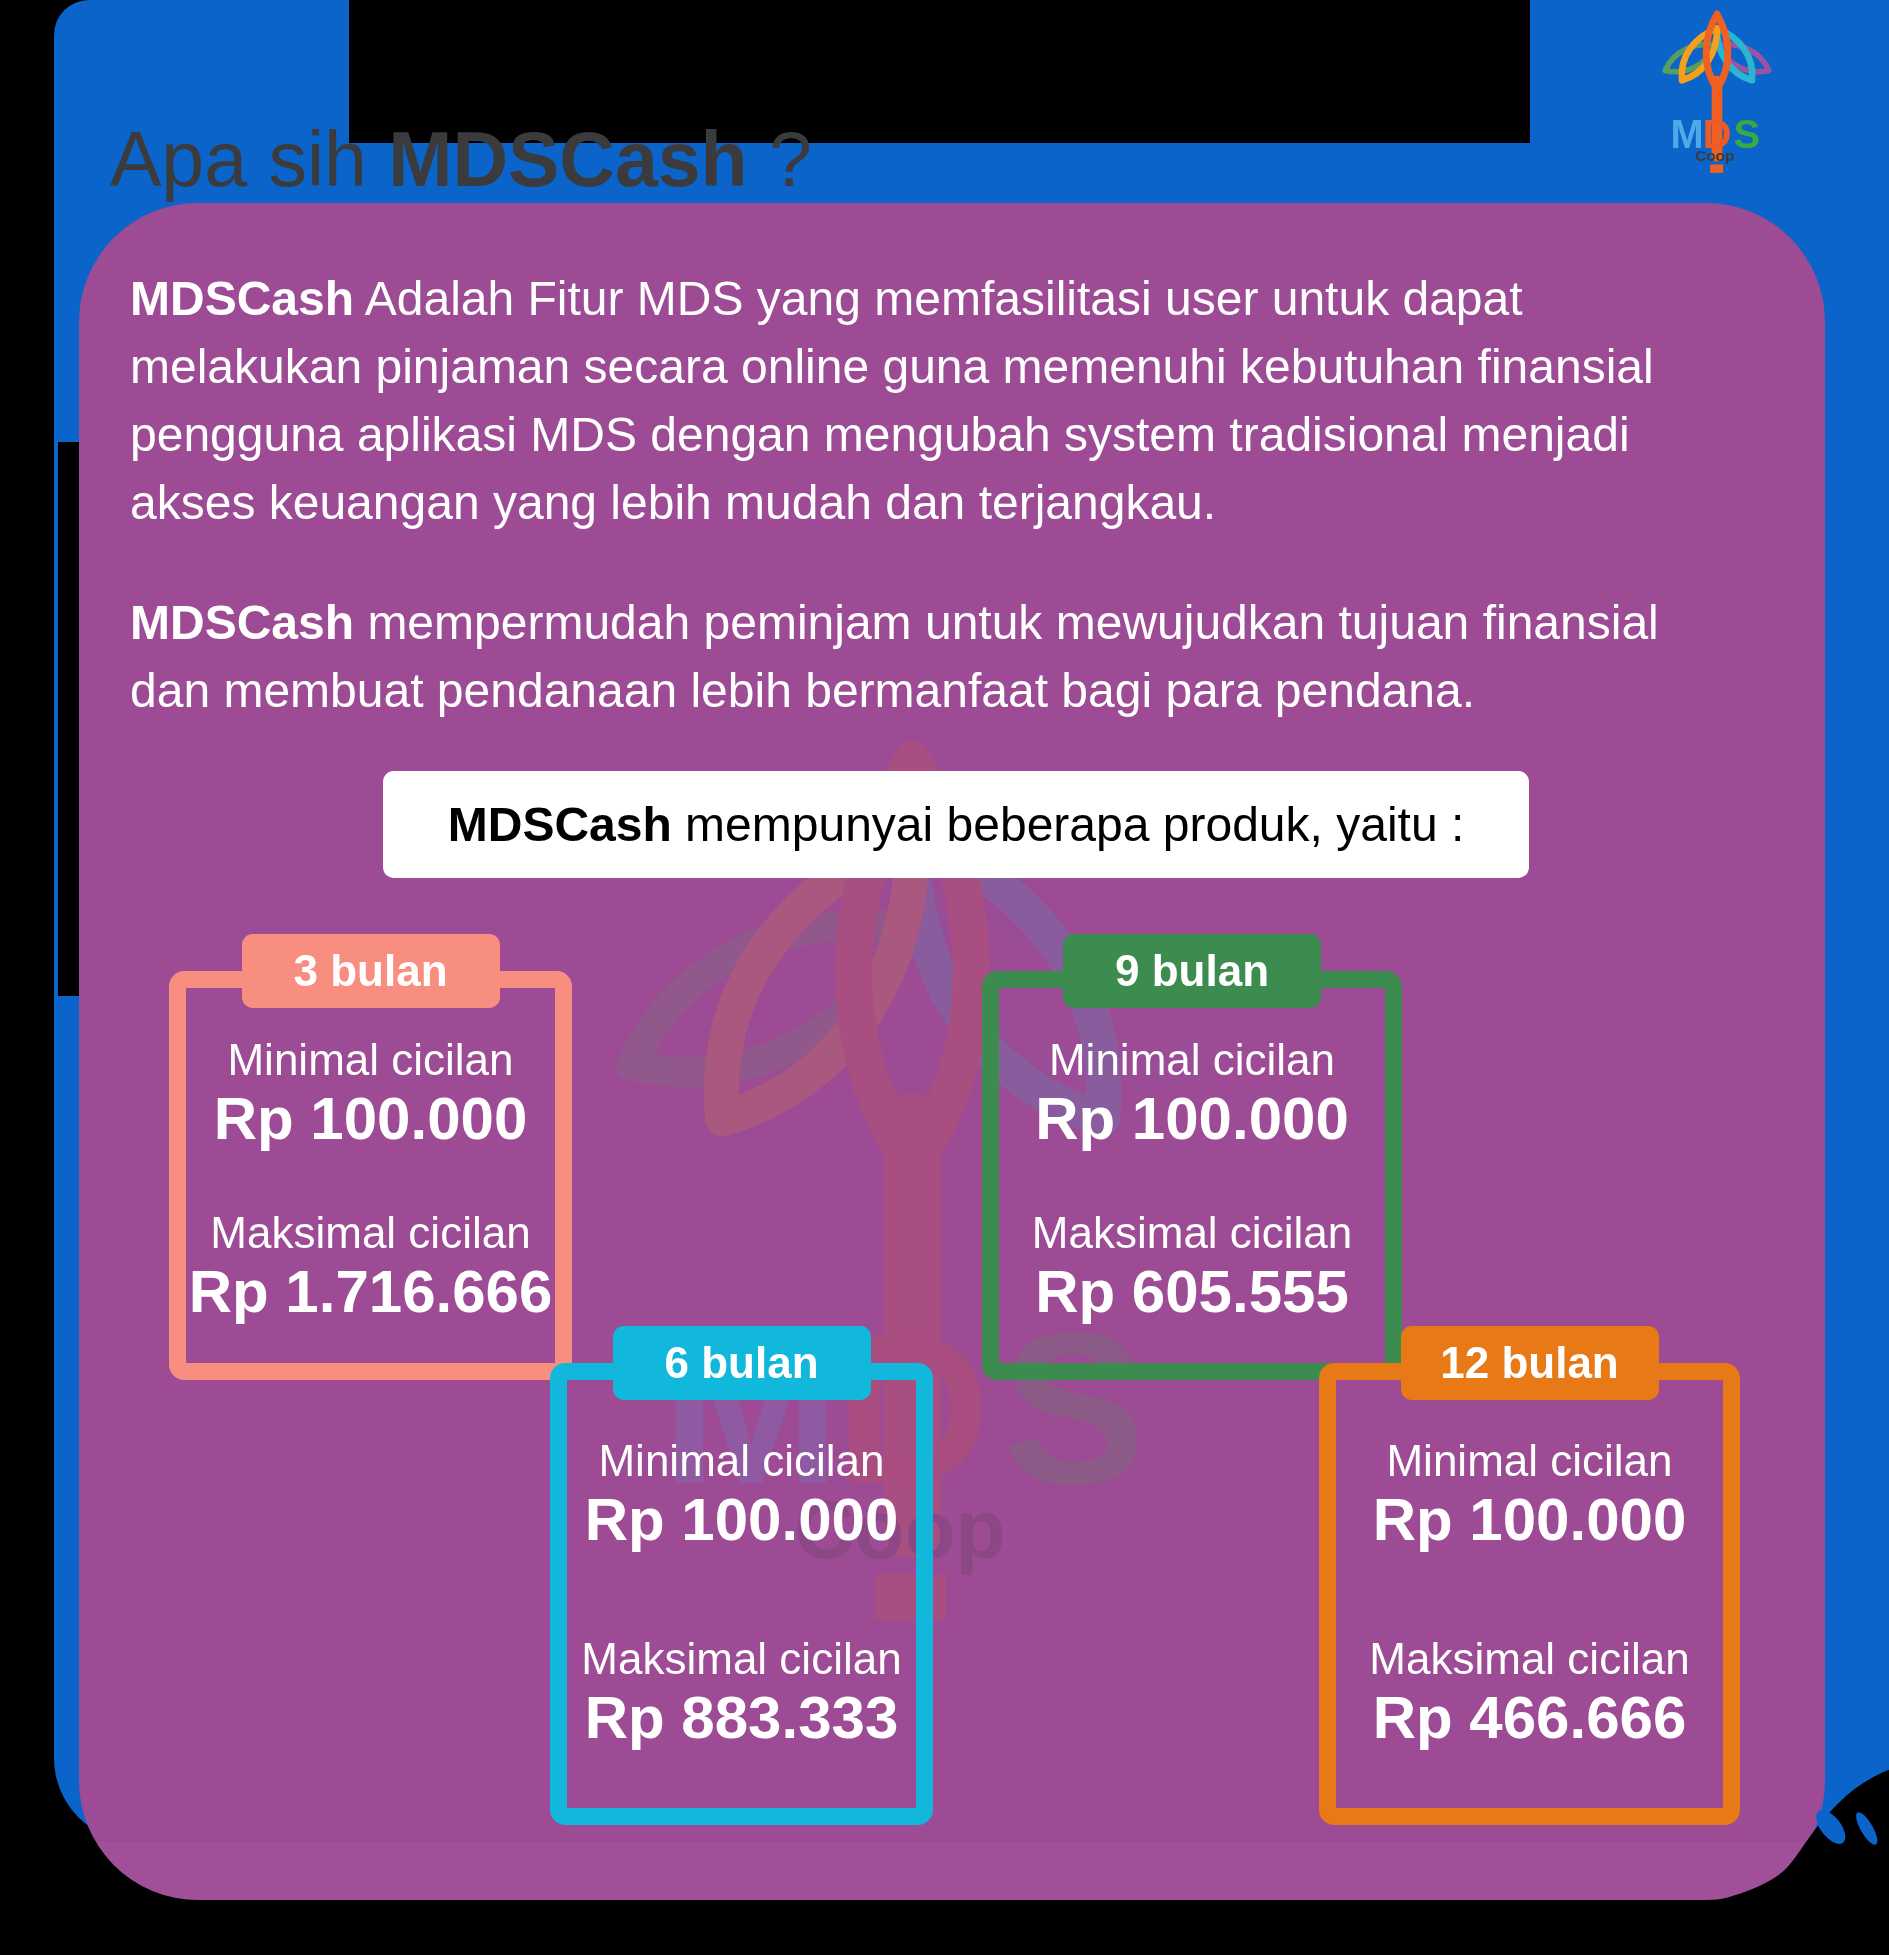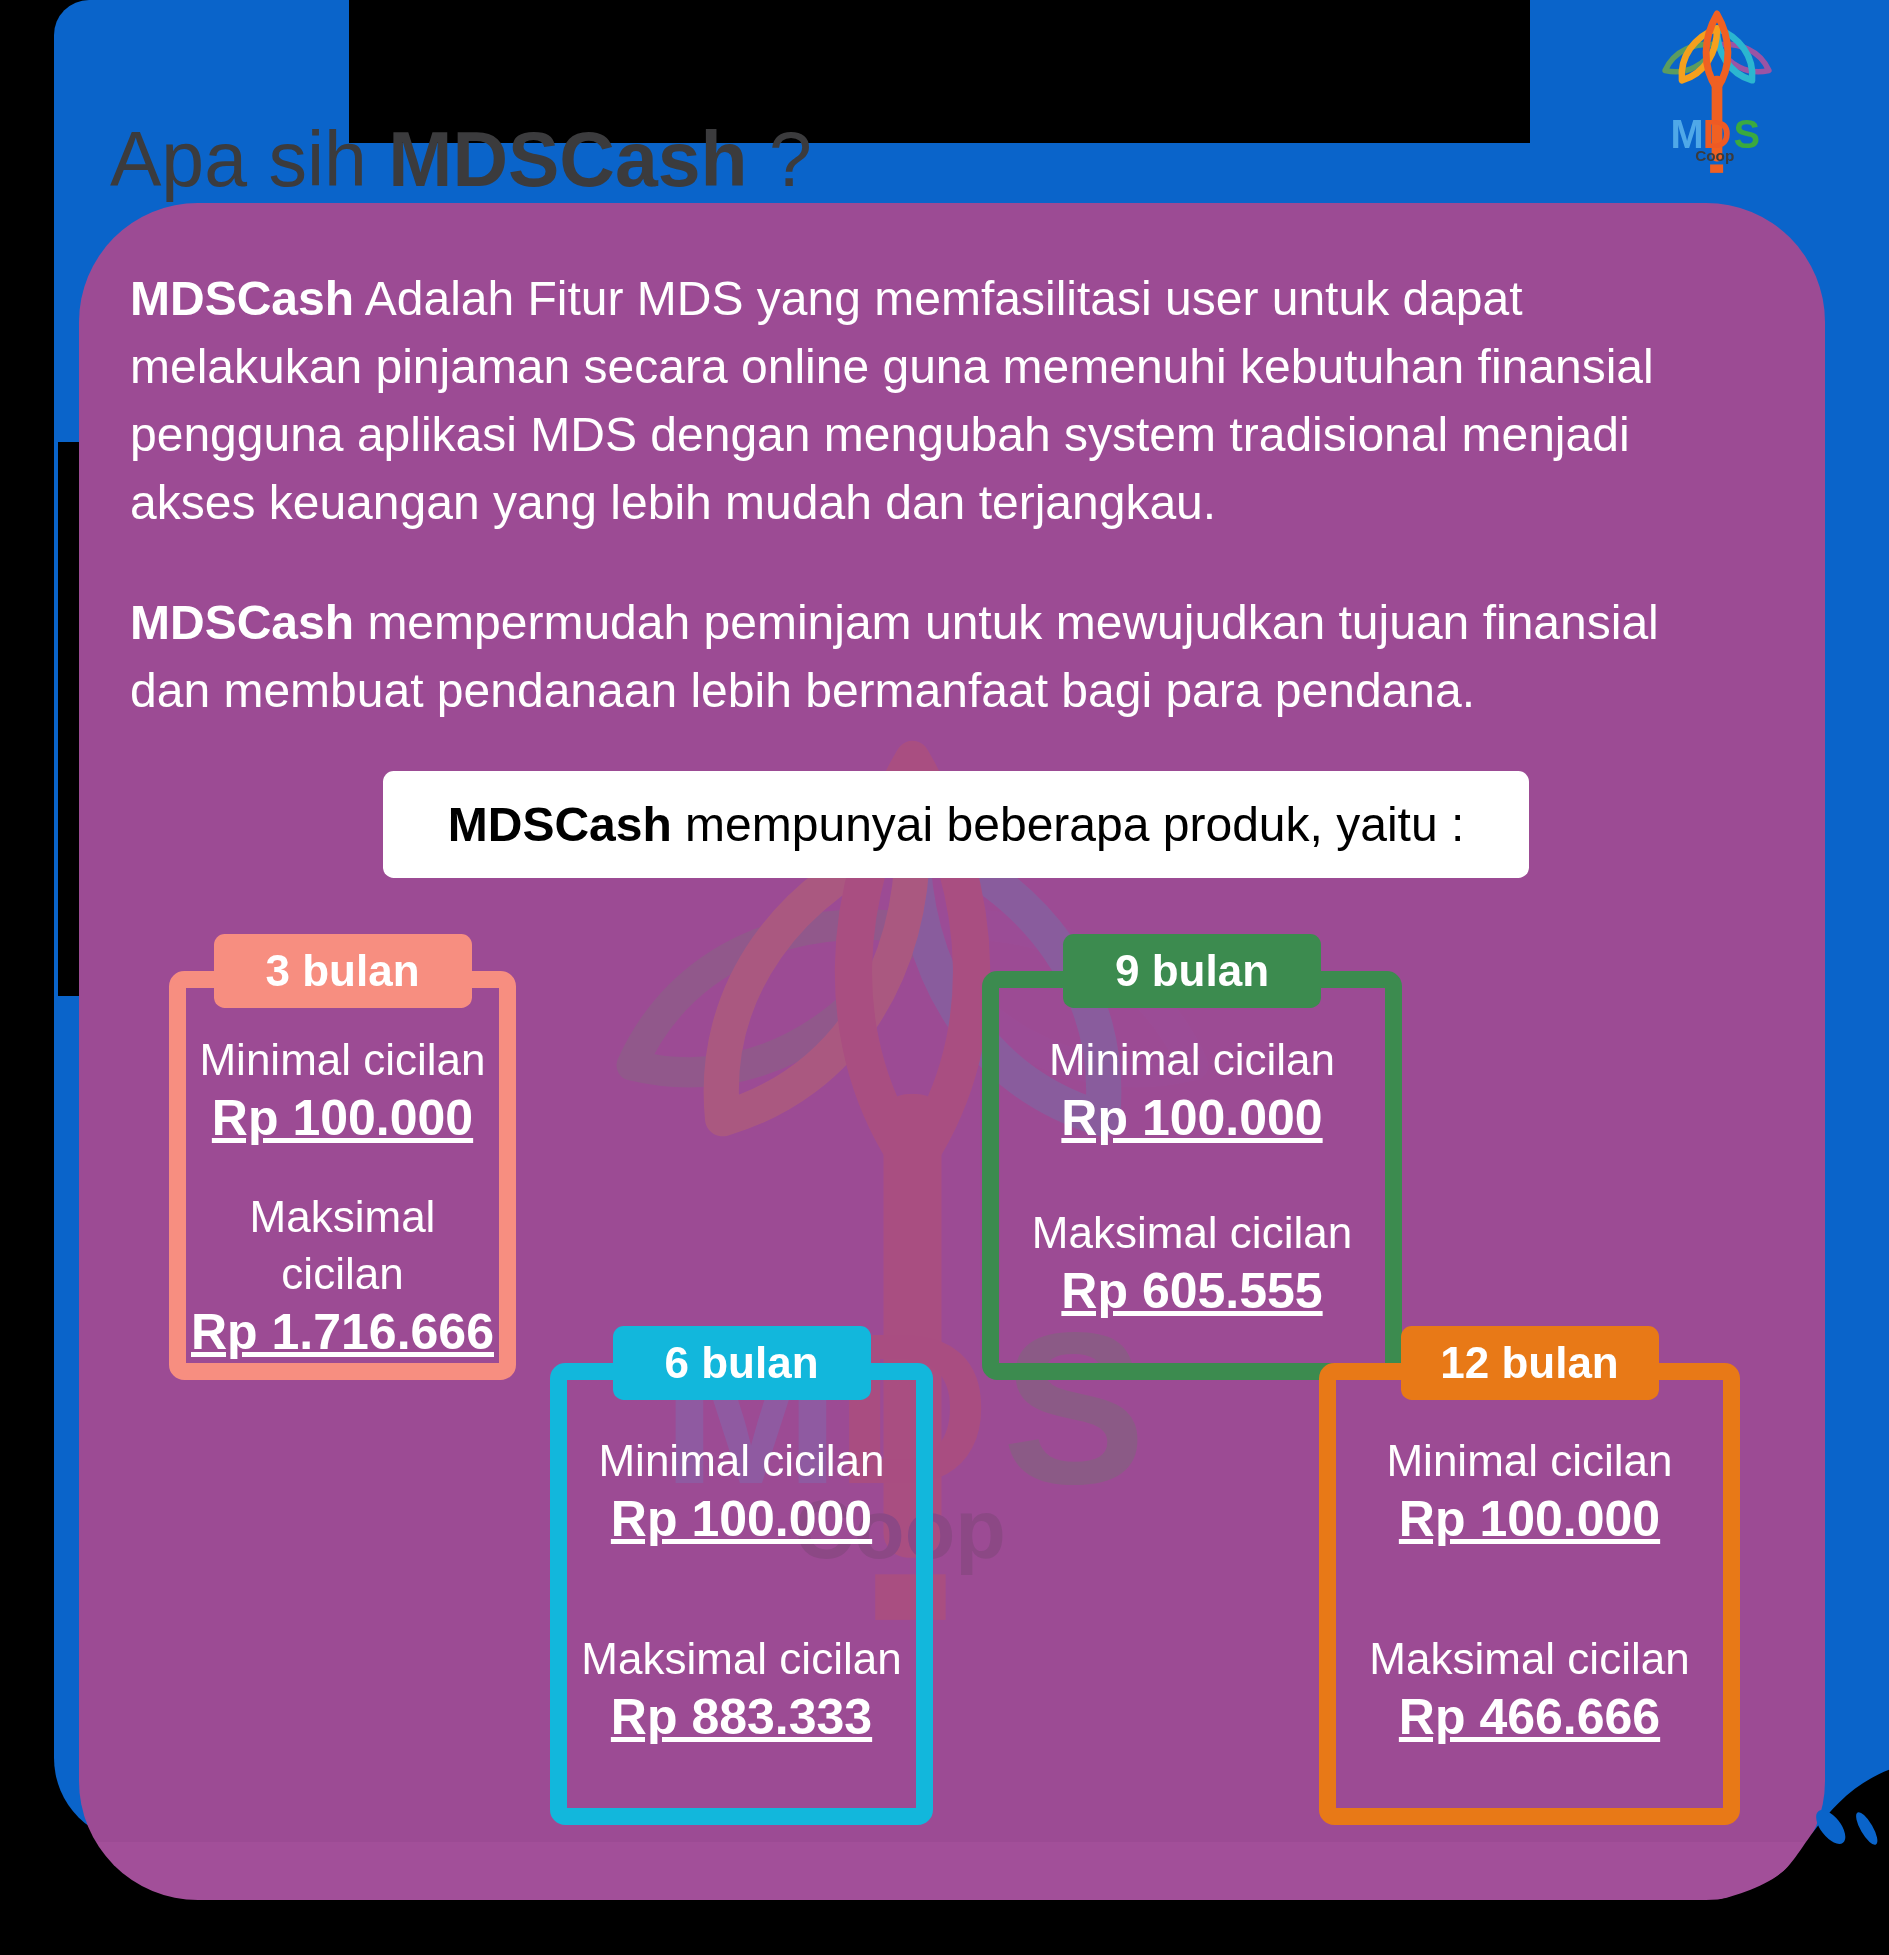--- a/index.html
+++ b/index.html
@@ -46,26 +46,26 @@
     position:absolute;z-index:5;box-sizing:border-box;border-style:solid;border-width:17px;
     border-radius:15.3px;display:flex;flex-direction:column;align-items:center;text-align:center;
     color:#fff;
   }
   .pbox-label{
     position:absolute;top:-54px;left:50%;transform:translateX(-50%);
     width:258px;height:74px;border-radius:10.7px;display:flex;align-items:center;justify-content:center;
     font-weight:bold;font-size:44px;color:#fff;white-space:nowrap;
   }
   .pbox-line{font-size:44px;line-height:57px;}
-  .pbox-value{font-size:50px;font-weight:bold;line-height:61px;text-decoration:underline;}
+  .pbox-value{font-size:60px;font-weight:bold;line-height:61px;}
   .pbox-gap{height:55px;}
   .pbox.short{padding-top:43px;}
   .pbox.tall{padding-top:52px;}
   .pbox.tall .pbox-gap{height:80px;}
-  .pbox.pink{left:169px;top:971px;width:347px;height:409px;border-color:#F78E80;}
+  .pbox.pink{left:169px;top:971px;width:403px;height:409px;border-color:#F78E80;}
   .pbox.pink .pbox-label{background:#F78E80;}
   .pbox.green{left:982px;top:971px;width:420px;height:409px;border-color:#3C8B4F;}
   .pbox.green .pbox-label{background:#3C8B4F;}
   .pbox.cyan{left:550px;top:1363px;width:383px;height:462px;border-color:#12B7DC;}
   .pbox.cyan .pbox-label{background:#12B7DC;}
   .pbox.orange{left:1319px;top:1363px;width:421px;height:462px;border-color:#E87917;}
   .pbox.orange .pbox-label{background:#E87917;}
   
   .logo{position:absolute;left:1639px;top:4.6px;width:156px;height:169px;z-index:4;}
   .logo text{font-family:"Liberation Sans",sans-serif;}

